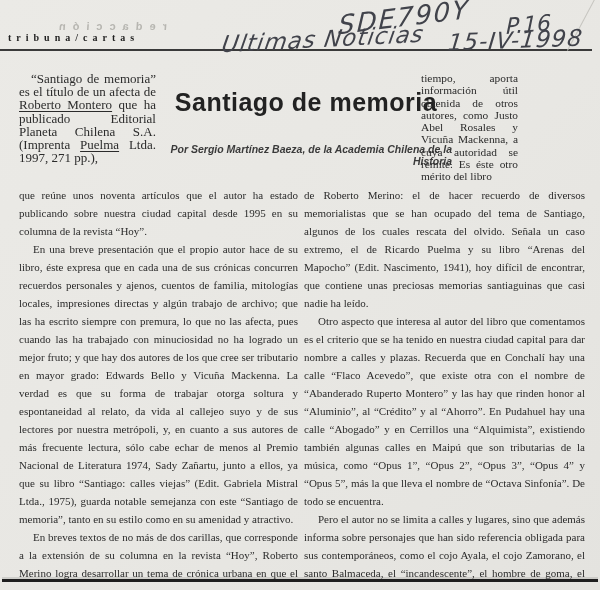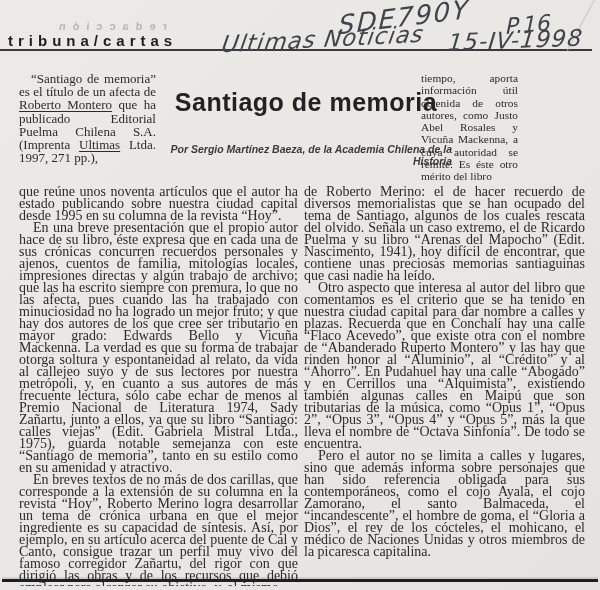--- a/index.html
+++ b/index.html
@@ -14,22 +14,22 @@
   
   .ghost{
     position:absolute;top:20px;left:52px;
     transform:scaleX(-1) skewX(4deg);
     font-family:"Liberation Sans",sans-serif;
     font-weight:bold;font-size:11px;letter-spacing:7px;
     color:#b7b6b1;
   }
   .masthead{
     position:absolute;top:32px;left:8px;
-    font-family:Liberation Sans, sans-serif;
-    font-weight:bold;font-size:15px;letter-spacing:5px;
+    font-family:Liberation Serif, serif;
+    font-weight:bold;font-size:10px;letter-spacing:5px;
     color:#1f1f1f;
   }
   .header-rule{
     position:absolute;top:49px;left:0;width:592px;height:2px;
     background:#3a3a3a;
   }
   .scratch{
     position:absolute;top:-6px;right:18px;width:1px;height:60px;
     background:#c6c5c0;transform:rotate(28deg);
   }
@@ -42,21 +42,21 @@
   }
   .hand-code{top:2px;left:338px;font-size:26px;transform:rotate(-7deg) skewX(-10deg);letter-spacing:2px;}
   .hand-page{top:12px;left:506px;font-size:22px;transform:rotate(-5deg) skewX(-6deg);}
   .hand-source{top:26px;left:222px;font-size:23px;transform:rotate(-3deg) skewX(-12deg);letter-spacing:1px;}
   .hand-date{top:27px;left:448px;font-size:23px;transform:rotate(-2deg) skewX(-8deg);letter-spacing:1px;}
   
   .article{position:absolute;top:72px;left:0;width:600px;height:514px;overflow:hidden;}
   .col{position:absolute;top:0;}
   .col-left{left:19px;width:279px;}
   .col-right{left:304px;width:281px;}
-  p{margin:0;text-align:justify;font-size:14px;line-height:12px;}
+  p{margin:0;text-align:justify;font-size:11px;line-height:18px;}
   .lead-narrow{
     width:137px;min-height:114px;
     font-size:13px;line-height:13.2px;
     text-indent:12px;
   }
   .lead-narrow .u{text-decoration:underline;text-underline-offset:2px;}
   .narrow-right{
     margin-left:117px;width:97px;min-height:114px;
     font-size:11.4px;line-height:12.3px;
   }
@@ -99,21 +99,21 @@
   <span class="hand hand-date">15-IV-1998</span>
 
   <div class="article">
 
     <div class="title-box">
       <h1 class="headline">Santiago de memoria</h1>
       <div class="byline">Por Sergio Martínez Baeza, de la Academia Chilena de la Historia</div>
     </div>
 
     <div class="col col-left">
-      <p class="lead-narrow"><span>“Santiago de memoria” es el título de un afecta de </span><span class="u">Roberto Montero</span><span> que ha publicado Editorial Puelma Chilena S.A. (Imprenta </span><span class="u">Ultimas</span><span> Ltda. 1997, 271 pp.),</span></p>
+      <p class="lead-narrow"><span>“Santiago de memoria” es el título de un afecta de </span><span class="u">Roberto Montero</span><span> que ha publicado Editorial Planeta Chilena S.A. (Imprenta </span><span class="u">Puelma</span><span> Ltda. 1997, 271 pp.),</span></p>
       <p>que reúne unos noventa artículos que el autor ha estado publicando sobre nuestra ciudad capital desde 1995 en su columna de la revista “Hoy”.</p>
       <p class="indent">En una breve presentación que el propio autor hace de su libro, éste expresa que en cada una de sus crónicas concurren recuerdos personales y ajenos, cuentos de familia, mitologías locales, impresiones directas y algún trabajo de archivo; que las ha escrito siempre con premura, lo que no las afecta, pues cuando las ha trabajado con minuciosidad no ha logrado un mejor fruto; y que hay dos autores de los que cree ser tributario en mayor grado: Edwards Bello y Vicuña Mackenna. La verdad es que su forma de trabajar otorga soltura y espontaneidad al relato, da vida al callejeo suyo y de sus lectores por nuestra metrópoli, y, en cuanto a sus autores de más frecuente lectura, sólo cabe echar de menos al Premio Nacional de Literatura 1974, Sady Zañartu, junto a ellos, ya que su libro “Santiago: calles viejas” (Edit. Gabriela Mistral Ltda., 1975), guarda notable semejanza con este “Santiago de memoria”, tanto en su estilo como en su amenidad y atractivo.</p>
       <p class="indent">En breves textos de no más de dos carillas, que corresponde a la extensión de su columna en la revista “Hoy”, Roberto Merino logra desarrollar un tema de crónica urbana en que el mejor ingrediente es su capacidad de síntesis. Así, por ejemplo, en su artículo acerca del puente de Cal y Canto, consigue trazar un perfil muy vivo del famoso corregidor Zañartu, del rigor con que dirigió las obras y de los recursos que debió emplear para alcanzar su objetivo, y, al mismo</p>
     </div>
 
     <div class="col col-right">
       <p class="narrow-right">tiempo, aporta información útil obtenida de otros autores, como Justo Abel Rosales y Vicuña Mackenna, a cuya autoridad se remite. Es éste otro mérito del libro</p>
       <p>de Roberto Merino: el de hacer recuerdo de diversos memorialistas que se han ocupado del tema de Santiago, algunos de los cuales rescata del olvido. Señala un caso extremo, el de Ricardo Puelma y su libro “Arenas del Mapocho” (Edit. Nascimento, 1941), hoy difícil de encontrar, que contiene unas preciosas memorias santiaguinas que casi nadie ha leído.</p>
       <p class="indent">Otro aspecto que interesa al autor del libro que comentamos es el criterio que se ha tenido en nuestra ciudad capital para dar nombre a calles y plazas. Recuerda que en Conchalí hay una calle “Flaco Acevedo”, que existe otra con el nombre de “Abanderado Ruperto Montero” y las hay que rinden honor al “Aluminio”, al “Crédito” y al “Ahorro”. En Pudahuel hay una calle “Abogado” y en Cerrillos una “Alquimista”, existiendo también algunas calles en Maipú que son tributarias de la música, como “Opus 1”, “Opus 2”, “Opus 3”, “Opus 4” y “Opus 5”, más la que lleva el nombre de “Octava Sinfonía”. De todo se encuentra.</p>
       <p class="indent">Pero el autor no se limita a calles y lugares, sino que además informa sobre personajes que han sido referencia obligada para sus contemporáneos, como el cojo Ayala, el cojo Zamorano, el santo Balmaceda, el “incandescente”, el hombre de goma, el “Gloria a Dios”, el rey de los cócteles, el mohicano, el médico de Naciones Unidas y otros miembros de la picaresca capitalina.</p>

